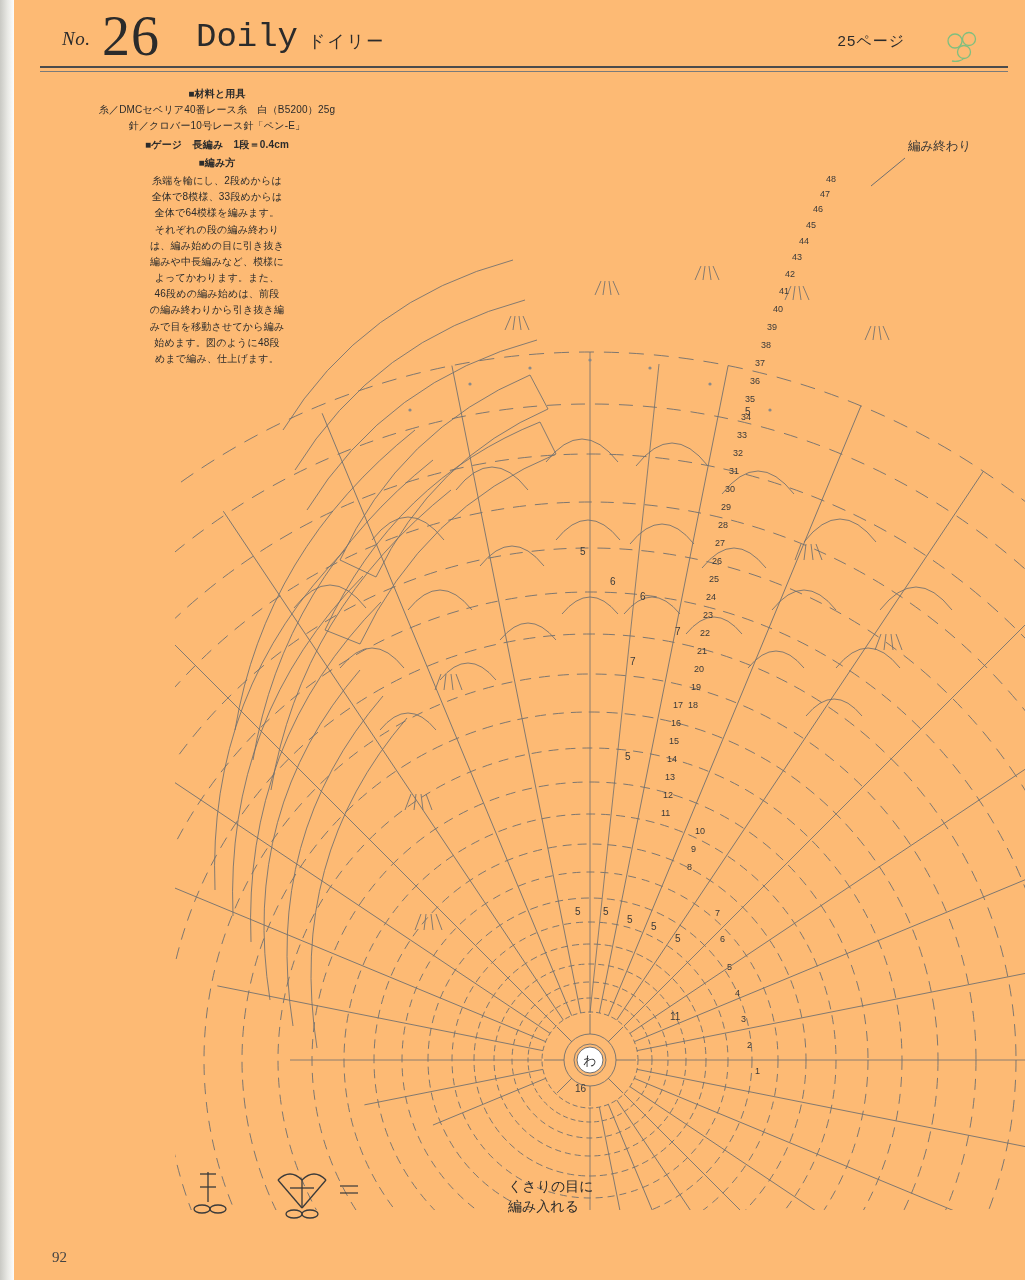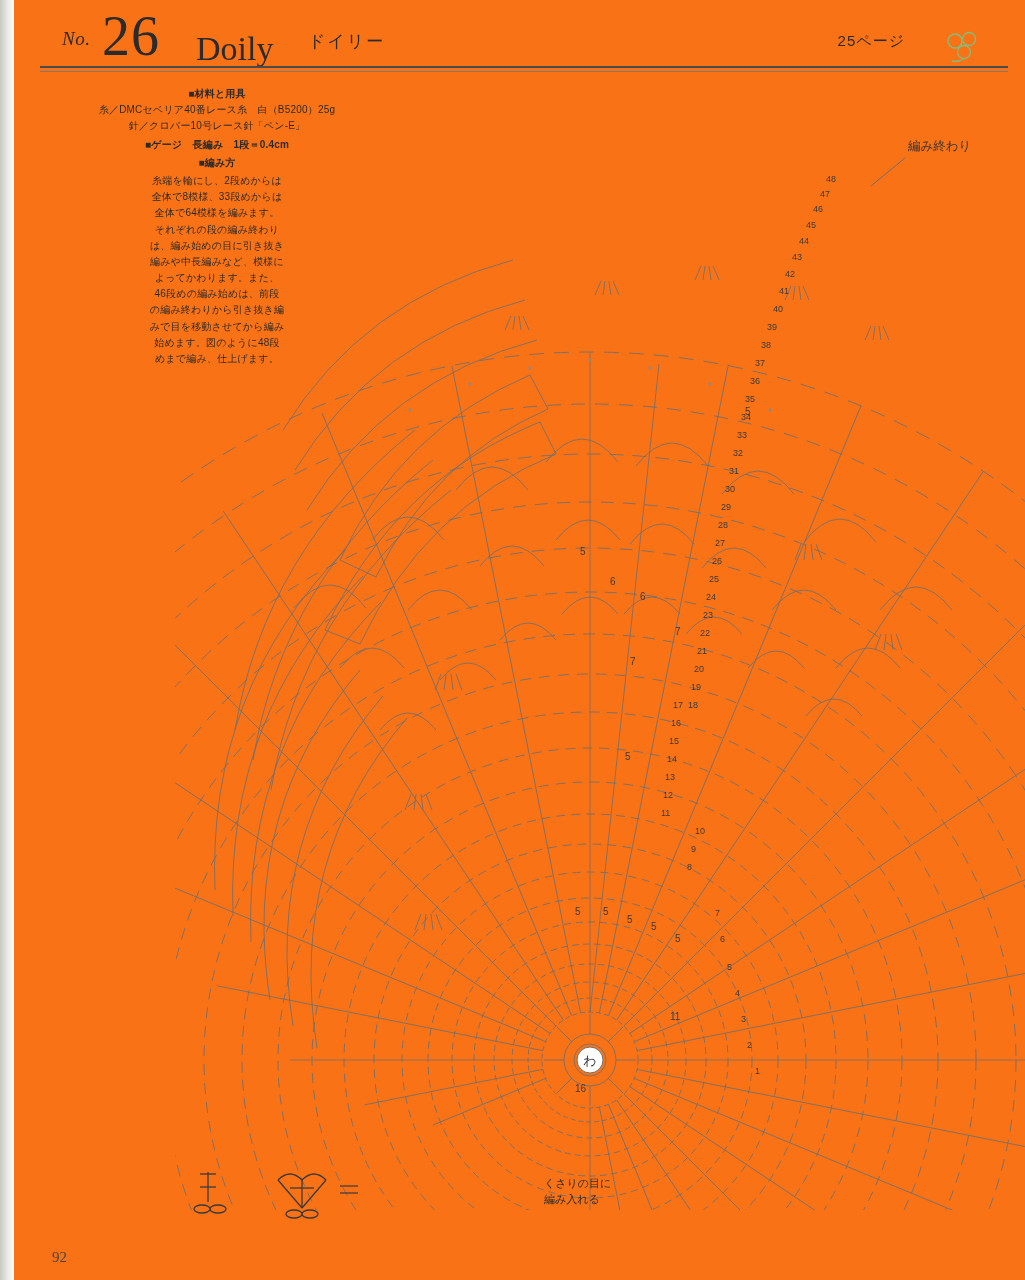--- a/index.html
+++ b/index.html
@@ -13,21 +13,21 @@
     position: relative;
     overflow: hidden;
     font-family: "Liberation Sans", sans-serif;
     color: #2b2b2b;
   }
 
   
   #page {
     position: absolute;
     inset: 0;
-    background: #f97316;
+    background: #fdba74;
   }
 
   
   .binding {
     position: absolute;
     left: 0; top: 0;
     width: 14px; height: 100%;
     background: linear-gradient(to right, #c9c9c4 0%, #e9e9e5 55%, #fdfdfb 100%);
   }
 
@@ -48,23 +48,22 @@
   .hdr-num {
     position: absolute;
     left: 62px; top: -4px;
     font-family: "Liberation Serif", serif;
     font-size: 56px;
     letter-spacing: 1px;
   }
   .hdr-title {
     position: absolute;
     left: 156px; top: 10px;
-    font-family: Liberation Serif, serif;
+    font-family: Liberation Mono, monospace;
     font-size: 34px;
-    margin-top: 12px;
   }
   .hdr-kana {
     position: absolute;
     left: 268px; top: 22px;
     font-size: 17px;
     letter-spacing: 2px;
   }
   .hdr-page {
     position: absolute;
     right: 95px; top: 24px;
@@ -117,23 +116,22 @@
 
   
   .legend {
     position: absolute;
     left: 190px; top: 1168px;
     width: 430px; height: 70px;
   }
   .legend-text {
     position: absolute;
     left: 318px; top: 8px;
-    font-size: 11px;
+    font-size: 14px;
     line-height: 1.45;
-    margin-left: 36px;
   }
 
   .folio {
     position: absolute;
     left: 52px; bottom: 14px;
     font-size: 15px;
     color: #444;
     font-family: "Liberation Serif", serif;
   }
 

